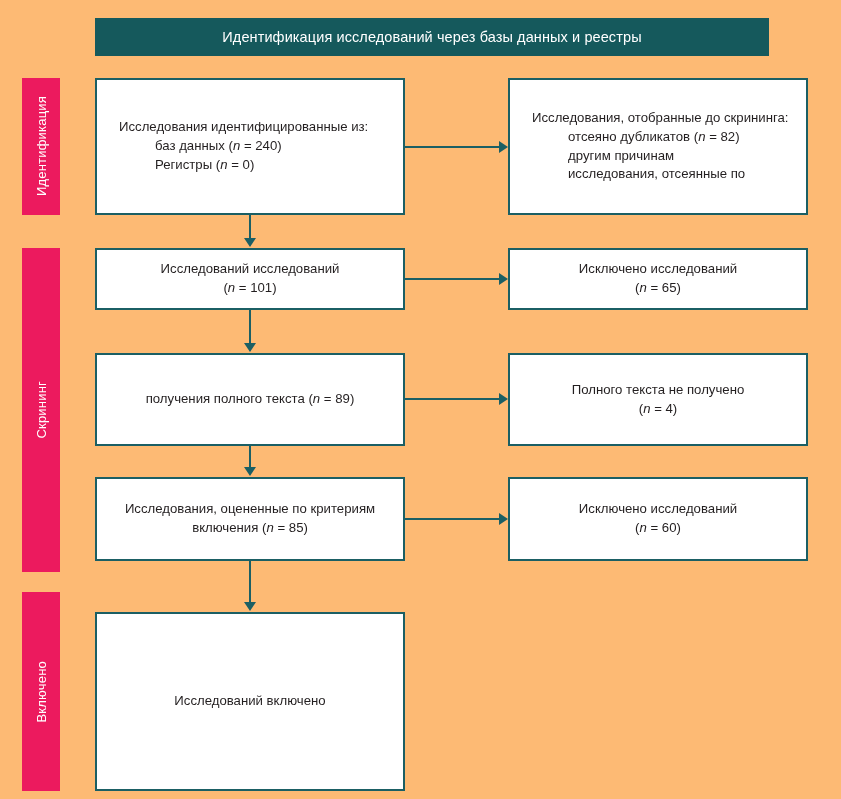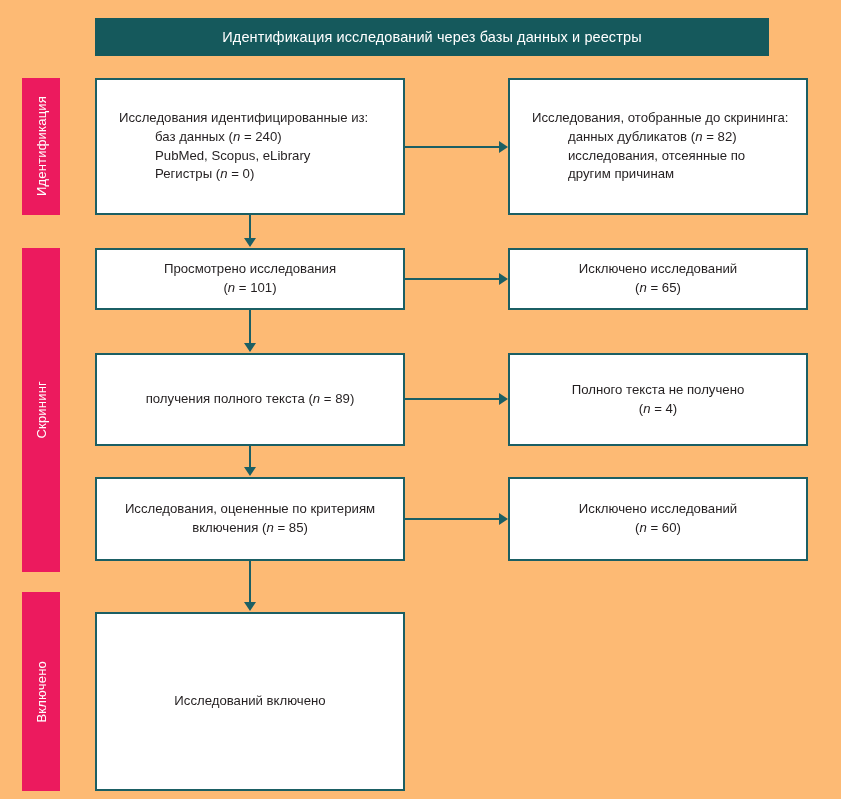--- a/index.html
+++ b/index.html
@@ -136,37 +136,36 @@
     <span>Скрининг</span>
   </div>
   <div class="stage stage-included">
     <span>Включено</span>
   </div>
 
   <div class="box box-l1">
     <div class="inner hang">
       <span class="line">Исследования идентифицированные из:</span>
       <span class="line sub"><span>баз данных (</span><i>n</i><span> = 240)</span></span>
-      <span class="line sub">PubMed, Scopus, eLibrary</span>
       <span class="line sub"><span>Регистры (</span><i>n</i><span> = 0)</span></span>
     </div>
   </div>
 
   <div class="box box-r1">
     <div class="inner hang">
       <span class="line">Исследования, отобранные до скрининга:</span>
-      <span class="line sub"><span>данных дубликатов (</span><i>n</i><span> = 82)</span></span>
+      <span class="line sub"><span>отсеяно дубликатов (</span><i>n</i><span> = 82)</span></span>
+      <span class="line sub">другим причинам</span>
       <span class="line sub">исследования, отсеянные по</span>
-      <span class="line sub">другим причинам</span>
     </div>
   </div>
 
   <div class="box box-l2">
     <div class="inner center">
-      <span class="line">Просмотрено исследования</span>
+      <span class="line">Исследований исследований</span>
       <span class="line"><span>(</span><i>n</i><span> = 101)</span></span>
     </div>
   </div>
 
   <div class="box box-r2">
     <div class="inner center">
       <span class="line">Исключено исследований</span>
       <span class="line"><span>(</span><i>n</i><span> = 65)</span></span>
     </div>
   </div>

